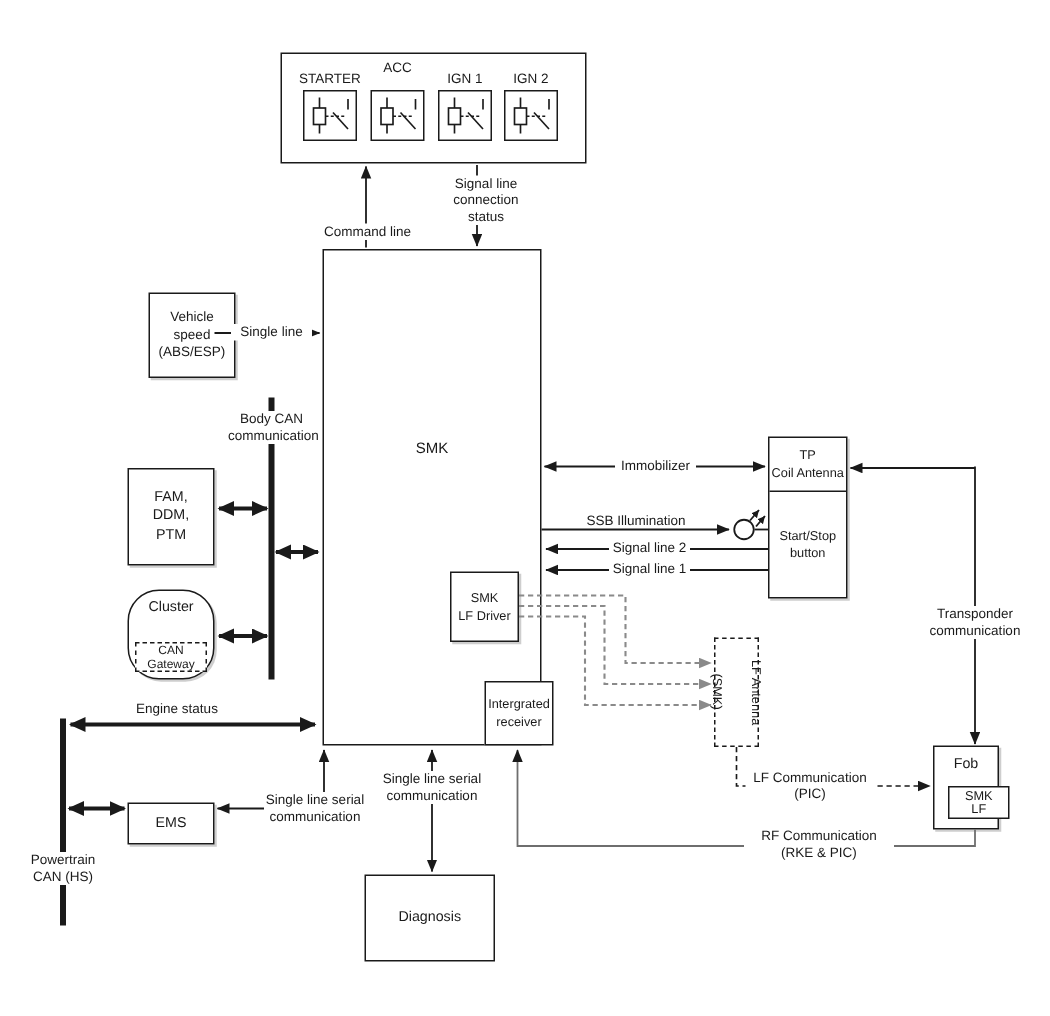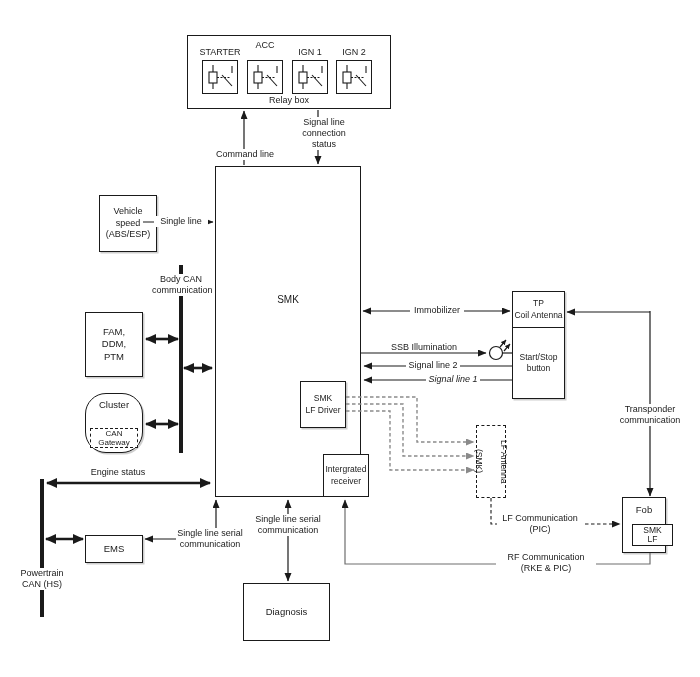--- a/index.html
+++ b/index.html
@@ -75,21 +75,20 @@
     </div>
     <div class="box noshadow" style="left:148px; top:24px; width:36px; height:34px;">
       <svg class="cellsvg" width="34" height="32" viewBox="0 0 34 32">
         <line x1="10" y1="4" x2="10" y2="28" stroke-width="1.1"></line>
         <rect x="6" y="11" width="8" height="11" fill="#fff" stroke-width="1.1"></rect>
         <line x1="14" y1="16.5" x2="27" y2="16.5" stroke-width="1" stroke-dasharray="2 1.5"></line>
         <line x1="19" y1="14" x2="29" y2="25" stroke-width="1.1"></line>
         <line x1="29" y1="5" x2="29" y2="12" stroke-width="1.1"></line>
       </svg>
     </div>
-    <div class="lbl" style="left:0; right:0; top:59px;">Relay box</div>
   </div>
 
   <div class="box noshadow" style="left:215px; top:166px; width:146px; height:331px;"></div>
   <div class="lbl" style="left:215px; top:294px; width:146px; font-size:10px;">SMK</div>
 
   <div class="box" style="left:85px; top:195px; width:58px; height:57px; font-size:9px;margin-left:14px;">Vehicle speed
 (ABS/ESP)</div>
 
   <div class="box" style="left:85px; top:312px; width:58px; height:65px;">FAM,
 DDM,
@@ -193,21 +192,21 @@
   <div class="lbl" style="left:76px;  top:467px; width:84px;">Engine status</div>
   <div class="lbl bg" style="left:13px;  top:568px; width:58px;">Powertrain
 CAN (HS)</div>
   <div class="lbl bg" style="left:176px; top:528px; width:68px;">Single line serial
 communication</div>
   <div class="lbl bg" style="left:249px; top:514px; width:78px;">Single line serial
 communication</div>
   <div class="lbl bg" style="left:410px; top:305px; width:54px;">Immobilizer</div>
   <div class="lbl" style="left:389px; top:342px; width:70px;">SSB Illumination</div>
   <div class="lbl bg" style="left:406px; top:360px; width:54px;">Signal line 2</div>
-  <div class="lbl bg" style="left:426px; top:374px; width:54px;font-style:italic;">Signal line 1</div>
+  <div class="lbl bg" style="left:406px; top:374px; width:54px;">Signal line 1</div>
   <div class="lbl bg" style="left:618px; top:404px; width:64px;">Transponder
 communication</div>
   <div class="lbl bg" style="left:497px; top:513px; width:86px;">LF Communication
 (PIC)</div>
   <div class="lbl bg" style="left:496px; top:552px; width:100px;">RF Communication
 (RKE &amp; PIC)</div>
 
 </div>
 
 </body></html>

